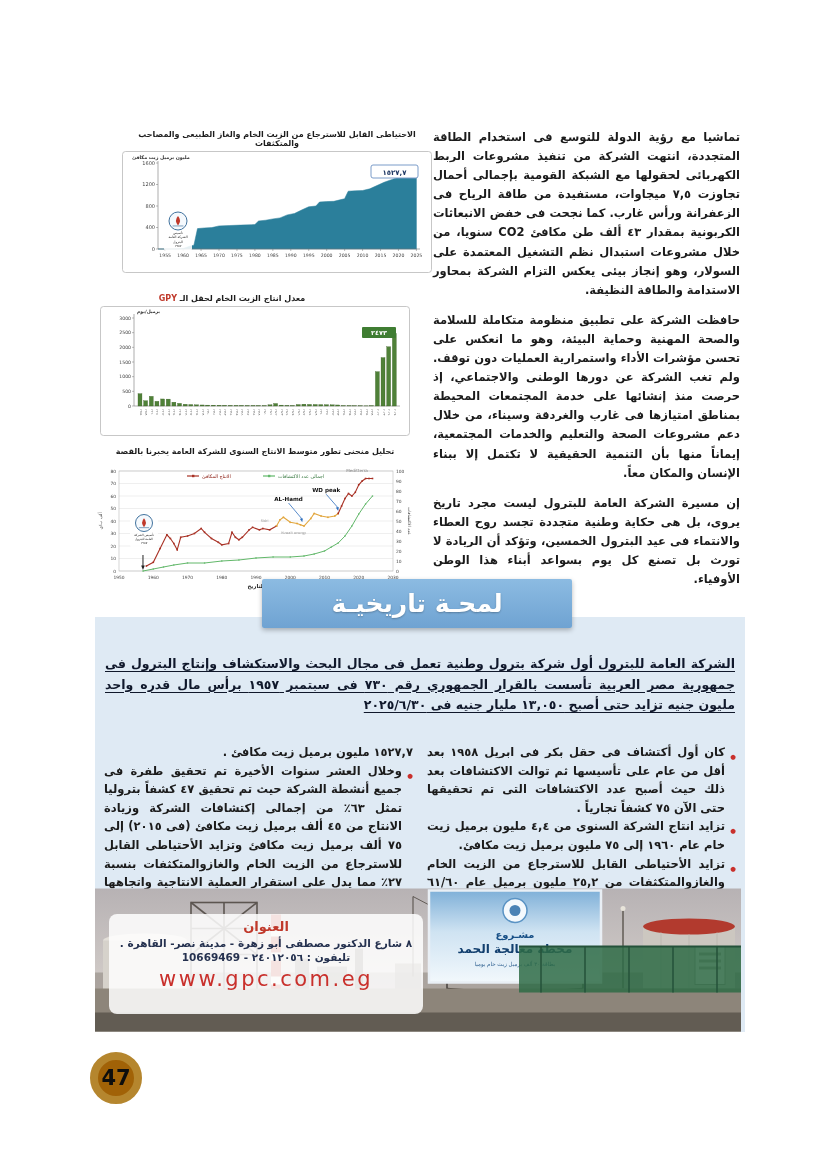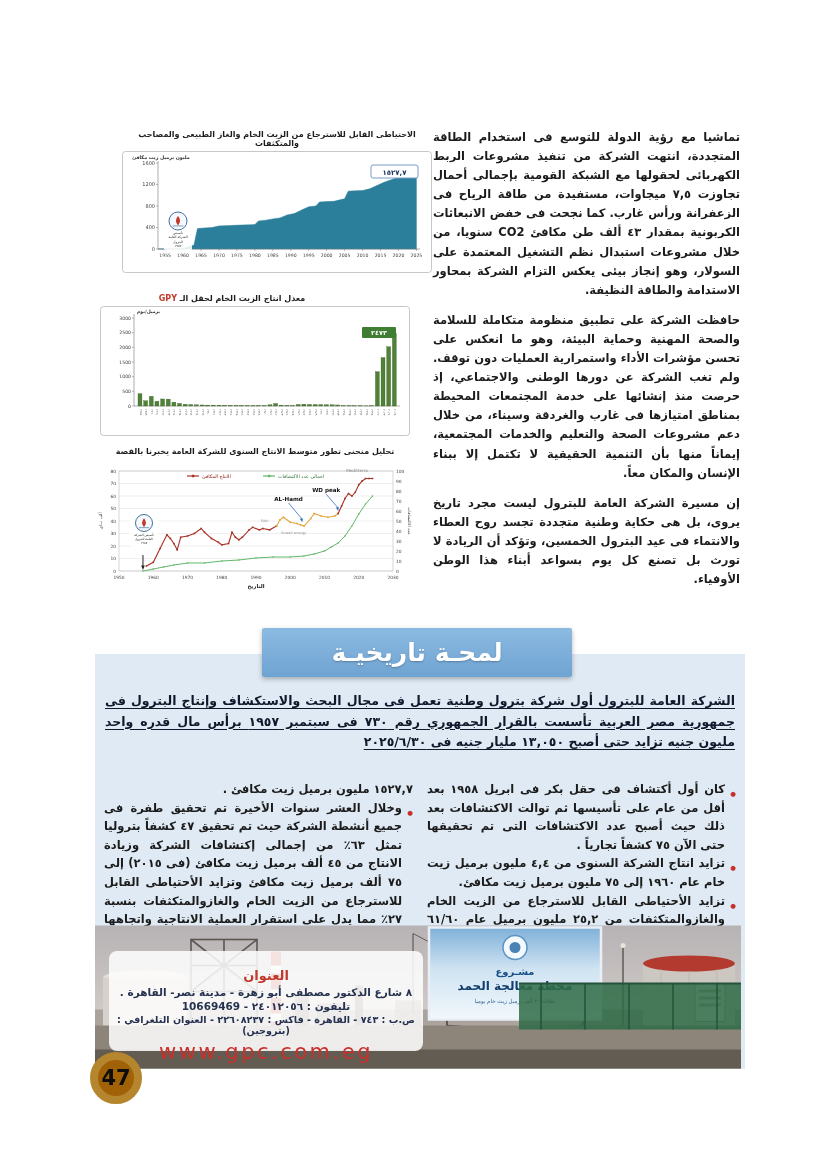--- a/index.html
+++ b/index.html
@@ -8,40 +8,40 @@
   
   .chart{position:absolute;}
   .chart-title{font-size:8px;font-weight:bold;color:#1d1d1d;text-align:center;direction:rtl;margin-bottom:3px;}
   .chart-title .red{color:#c0392b;font-weight:bold;}
   
   .article{position:absolute;left:433px;top:128px;width:307px;direction:rtl;}
   .article h3{color:#d8393c;font-size:13.5px;font-weight:bold;margin:0 0 7px 0;}
   .article p{font-size:11.5px;font-weight:bold;line-height:19.1px;color:#1b1b1b;
              text-align:justify;margin:0 0 11px 0;}
   
-  .panel{position:absolute;left:95px;top:654px;width:650px;height:415px;background:#dfeaf4;}
-  .banner{position:absolute;left:262px;top:628px;width:310px;height:49px;
+  .panel{position:absolute;left:95px;top:617px;width:650px;height:415px;background:#dfeaf4;}
+  .banner{position:absolute;left:262px;top:579px;width:310px;height:49px;
           background:linear-gradient(180deg,#8cbbe2,#6fa3d2);border-radius:2px;
           display:flex;align-items:center;justify-content:center;
           color:#fff;font-size:25px;font-weight:bold;
           box-shadow:0 2px 5px rgba(0,0,0,.28);text-shadow:0 1px 2px rgba(0,0,0,.25);}
   .intro{position:absolute;top:37px;left:10px;right:10px;direction:rtl;
          font-size:12.5px;font-weight:bold;line-height:20.5px;color:#10182b;
          text-align:justify;text-decoration:underline;text-underline-offset:3px;}
   .cols{position:absolute;top:126px;left:9px;right:9px;display:flex;gap:14px;direction:rtl;}
   .col{flex:1;font-size:11.5px;font-weight:bold;line-height:18.6px;color:#1b1b1b;text-align:justify;}
   .col ul{list-style:none;margin:0;padding:0;}
   .col li{position:relative;padding-right:11px;margin:0;}
   .col li::before{content:"●";color:#c9302c;font-size:6.5px;position:absolute;right:0;top:5px;}
   .col .lead{margin:0;}
   
   .photo{position:absolute;bottom:0;left:0;width:646px;height:144px;overflow:hidden;}
   .addr-card{position:absolute;left:14px;top:26px;width:314px;height:100px;
              background:rgba(255,255,255,.85);border-radius:8px;text-align:center;
-             direction:rtl;padding-top:17px;box-sizing:border-box;}
+             direction:rtl;padding-top:5px;box-sizing:border-box;}
   .addr-title{color:#c0392b;font-size:13px;font-weight:bold;margin-bottom:3px;}
   .addr-line{font-size:10.5px;font-weight:bold;color:#25314f;margin:2px 4px;}
   .addr-line.small{font-size:9.6px;}
   .website{display:block;color:#c9302c;font-weight:normal;font-size:21px;
            letter-spacing:2.5px;margin-top:4px;text-decoration:none;direction:ltr;}
   
   .badge{position:absolute;left:90px;top:1052px;width:36px;height:36px;border:8px solid #b5862e;
          border-radius:50%;background:#a16207;display:flex;align-items:center;justify-content:center;
          font-size:21px;font-weight:bold;color:#0d0d0d;}
   svg text{font-family:"DejaVu Sans",sans-serif;}
@@ -481,21 +481,20 @@
           <line x1="578" y1="58" x2="578" y2="104" stroke="#24523a" stroke-width="1.5"></line>
           <line x1="622" y1="58" x2="622" y2="104" stroke="#24523a" stroke-width="1.5"></line>
         </g>
       </svg>
 
       
       <div class="addr-card">
         <div class="addr-title">العنوان</div>
         <div class="addr-line">٨ شارع الدكتور مصطفى أبو زهرة - مدينة نصر- القاهرة .</div>
         <div class="addr-line">تليفون : ٢٤٠١٢٠٥٦ - 10669469</div>
-        <div class="addr-line small">ص.ب : ٧٤٣ - القاهرة - فاكس : ٢٢٦٠٨٢٣٧ - العنوان التلغرافي : (بتروجين)</div>
         <a class="website" href="#">www.gpc.com.eg</a>
       </div>
     </div>
   </div>
 
   <div class="banner">
     <span>لمحـة تاريخيـة</span>
   </div>
 
   <div class="badge">

